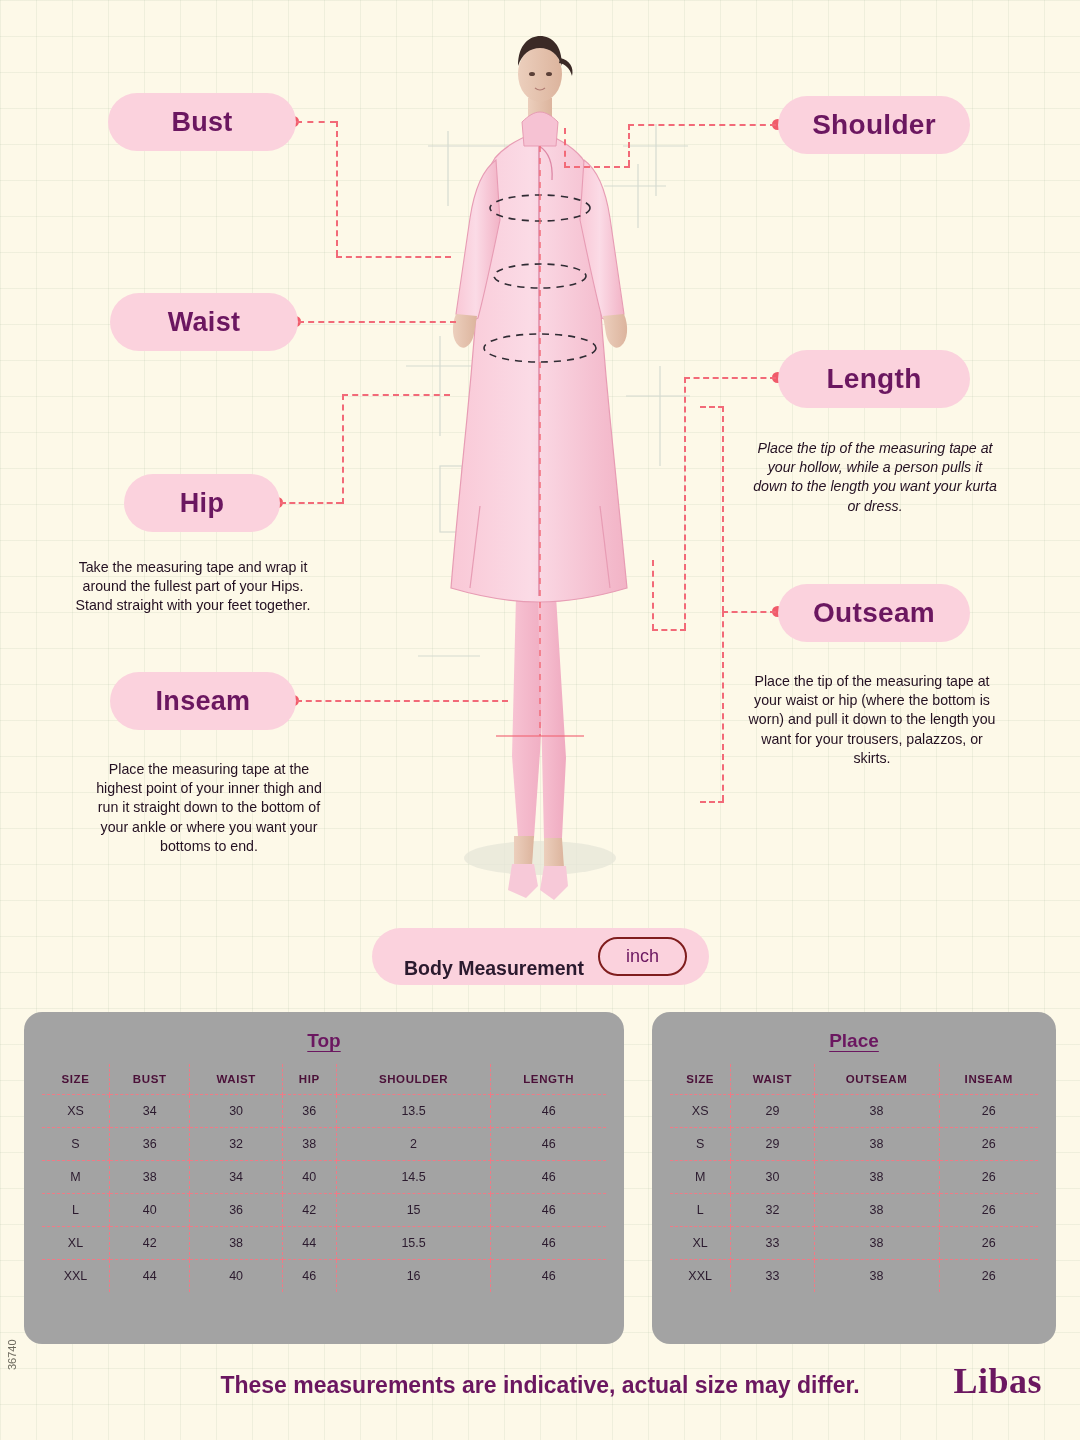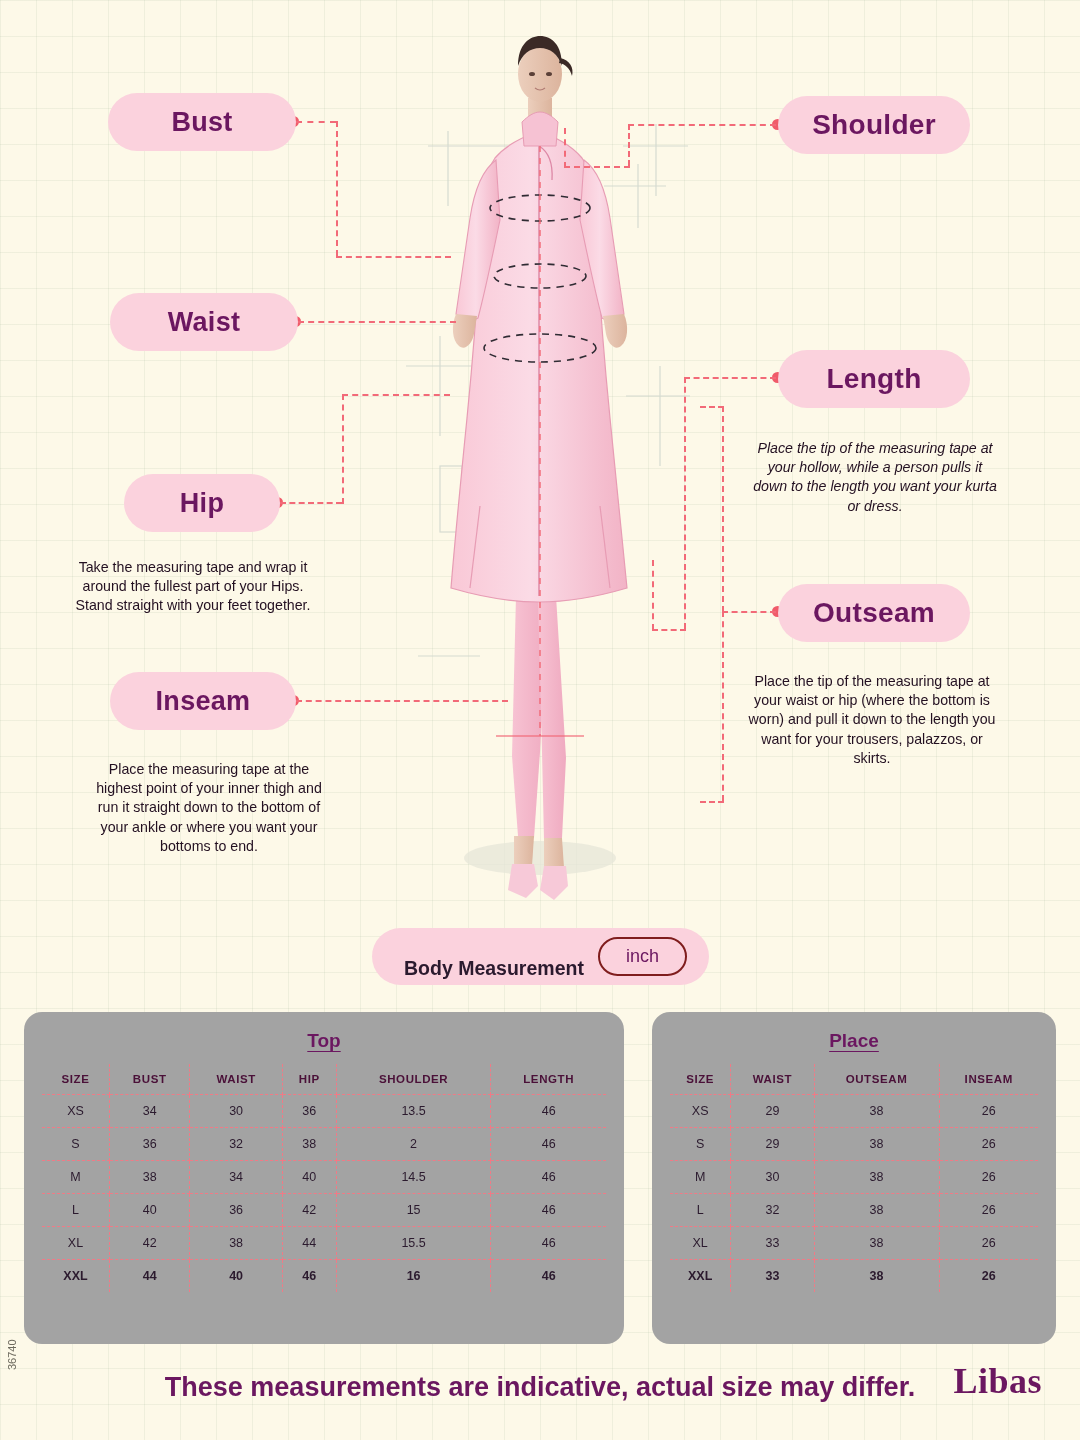--- a/index.html
+++ b/index.html
@@ -135,29 +135,29 @@
   }
   table th {
     font-size: 11.5px;
     font-weight: bold;
     letter-spacing: .6px;
     color: #4a1038;
   }
   table tr:first-child th { border-top: none; }
   table tr th:first-child, table tr td:first-child { border-left: none; }
   table tr th:last-child, table tr td:last-child { border-right: none; }
-  table tr:last-child td { border-bottom: none; font-weight: bold; }
+  table tr:last-child td { border-bottom: none; }
 
   
   #footer-note {
     position: absolute;
     left: 0; right: 0;
     top: 1372px;
     text-align: center;
-    font-size: 27px;
+    font-size: 23px;
     font-weight: bold;
     color: #6b1760;
   }
   #brand {
     position: absolute;
     right: 38px; top: 1360px;
     font-family: "Liberation Serif", serif;
     font-weight: bold;
     font-size: 36px;
     color: #6b1760;

